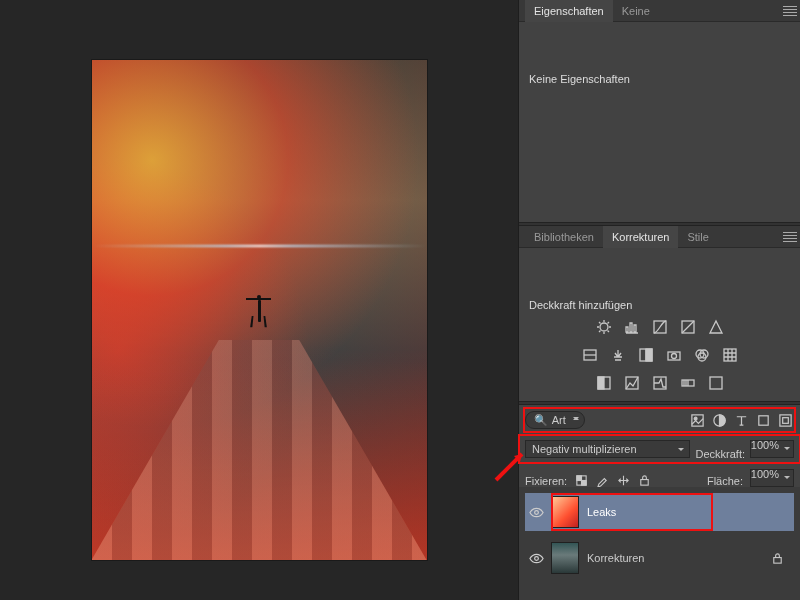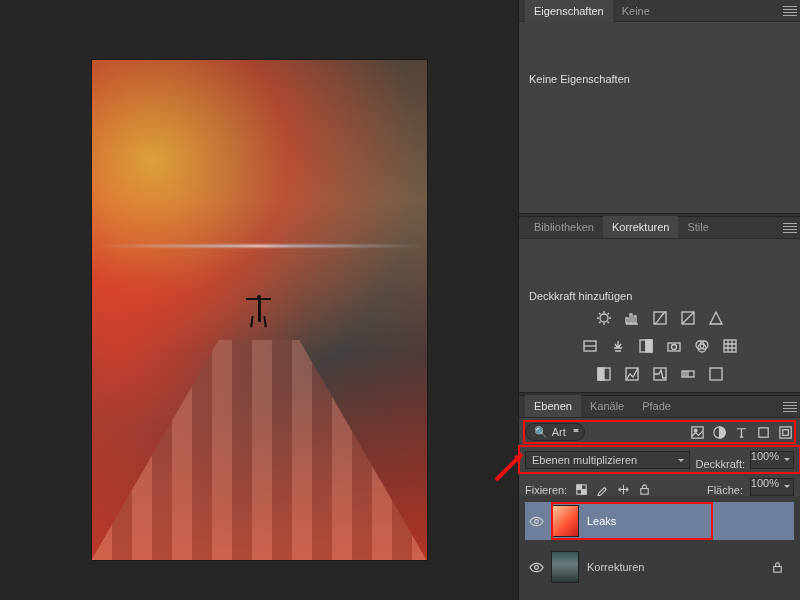--- a/index.html
+++ b/index.html
@@ -218,31 +218,20 @@
         </span>
       <span class="ic">
           <svg viewBox="0 0 16 16">
             <rect x="2" y="2" width="12" height="12"></rect>
           </svg>
         </span>
     </div>
 
     <div class="divider"></div>
 
-    <div class="panel-hdr">
-      <span class="tab active">Ebenen</span>
-      <span class="tab">Kanäle</span>
-      <span class="tab">Pfade</span>
-      <div class="menu-icn">
-          <span></span>
-          <span></span>
-          <span></span>
-          <span></span>
-        </div>
-    </div>
 
     <div class="layers-head hl-top">
       <div class="select" style="width:60px">
         <span style="margin-right:4px">🔍</span>
           <span>Art</span>
       </div>
       <div style="flex:1"></div>
       <span class="sq">
           <svg viewBox="0 0 16 16">
             <rect x="2" y="2" width="12" height="12"></rect>
@@ -269,21 +258,21 @@
       <span class="sq">
           <svg viewBox="0 0 16 16">
             <rect x="2" y="2" width="12" height="12"></rect>
             <rect x="5" y="5" width="6" height="6"></rect>
           </svg>
         </span>
     </div>
 
     <div class="ctl-row hl1">
       <div class="dd">
-          <span>Ebenen multiplizieren</span>
+          <span>Negativ multiplizieren</span>
         </div>
       <span class="lbl">Deckkraft:</span>
       <div class="numf">
           <span>100%</span>
         </div>
     </div>
 
     <div class="lock-row">
       <span class="lbl">Fixieren:</span>
       <span class="mini">

